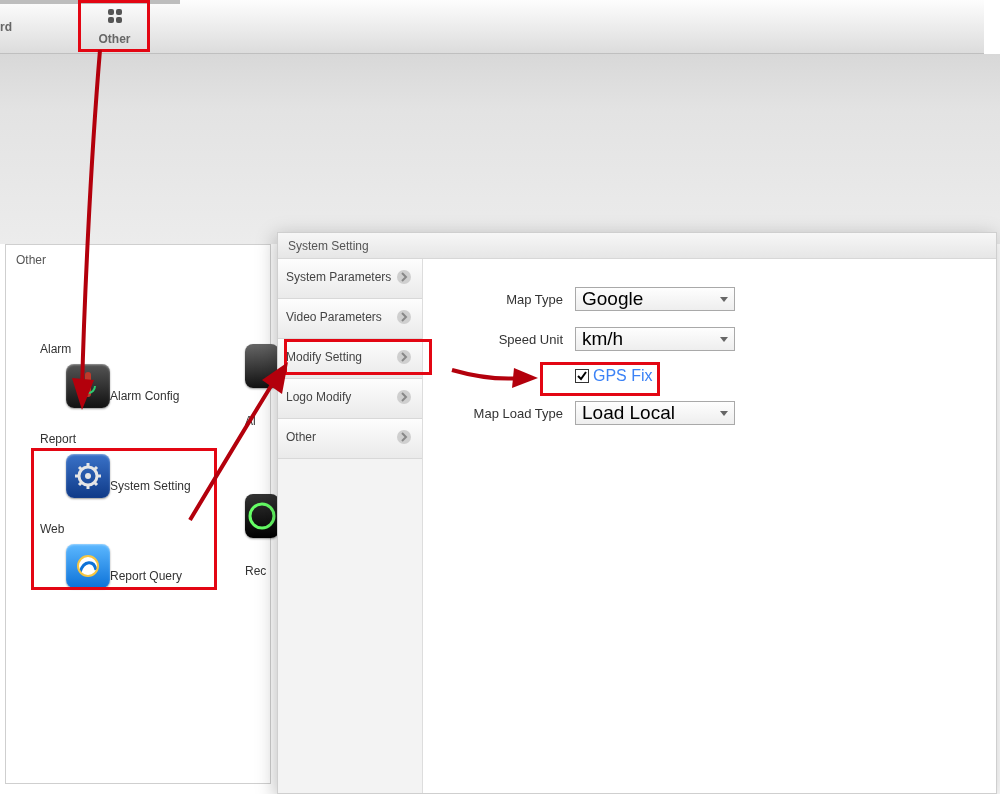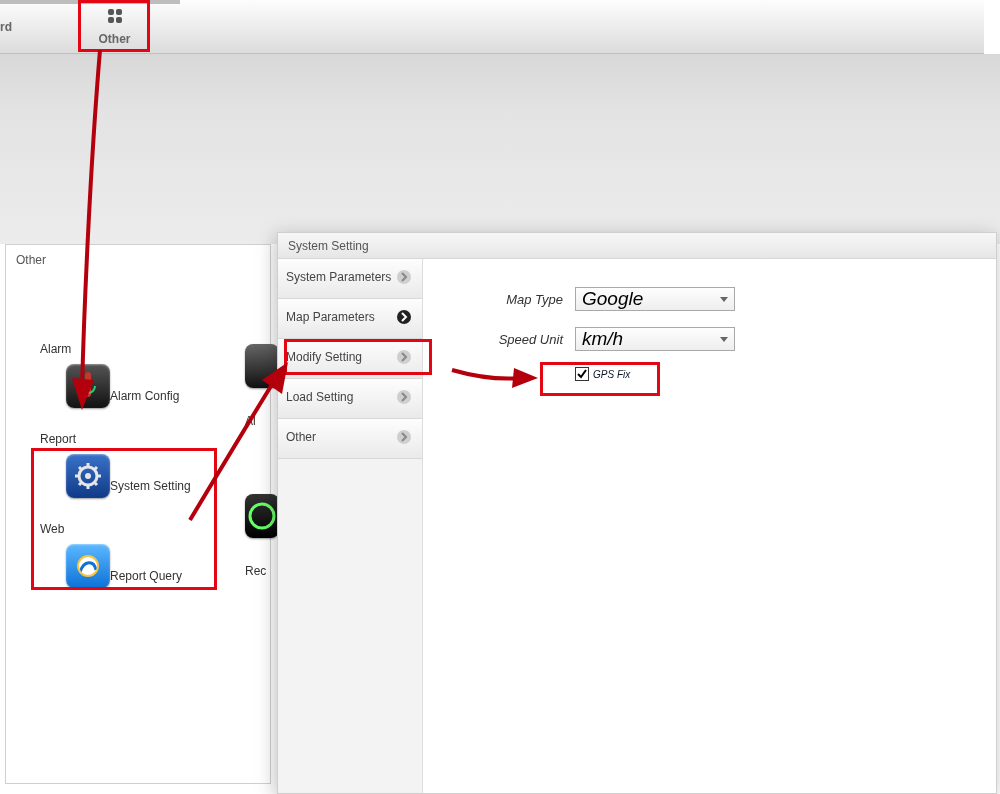--- a/index.html
+++ b/index.html
@@ -46,21 +46,21 @@
   .sys-side { width: 145px; background: #f3f3f3; border-right: 1px solid #ddd; }
   .sys-item { height: 40px; display: flex; align-items: center; justify-content: space-between;
     padding: 0 10px 4px 8px; font-size: 12px; color: #444; background: linear-gradient(to bottom,#fdfdfd,#eaeaea);
     border-bottom: 1px solid #d8d8d8; cursor: pointer; }
   .sys-item .chev { width: 16px; height: 16px; }
   .sys-item.active .chev circle { fill: #222; }
   .sys-item.active .chev path { stroke: #fff; }
   .sys-side-fill { flex: 1; background: #efefef; }
 
   .sys-form { flex: 1; padding: 28px 20px; }
-  .form-row { display: flex; align-items: center; margin-bottom: 16px; font-style: italic; }
+  .form-row { display: flex; align-items: center; margin-bottom: 16px; }
   .form-row label { width: 120px; text-align: right; margin-right: 12px; font-size: 13px; color: #333; }
   .form-row .sel { width: 160px; height: 24px; font-size: 19px; border: 1px solid #a9a9a9;
     background: linear-gradient(to bottom,#fefefe,#eee); padding: 0 22px 0 6px; display: flex; align-items: center; position: relative; }
   .form-row .sel::after { content: ""; position: absolute; right: 6px; top: 9px; width: 0; height: 0;
     border-left: 4px solid transparent; border-right: 4px solid transparent; border-top: 5px solid #666; }
   .cb { width: 14px; height: 14px; border: 1px solid #333; display: inline-flex; align-items: center; justify-content: center; margin-right: 4px; background: #fff; }
   .cb svg { width: 12px; height: 12px; }
 
   
   .ann-red-box { position: absolute; border: 3px solid #e30613; pointer-events: none; }
@@ -149,36 +149,36 @@
   <div class="sys-title">System Setting</div>
   <div class="sys-body">
     <div class="sys-side">
       <div class="sys-item">
         <span>System Parameters</span>
         <svg class="chev" viewBox="0 0 16 16">
             <circle cx="8" cy="8" r="7" fill="#cfcfcf"></circle>
             <path d="M6 4 L10 8 L6 12" fill="none" stroke="#888" stroke-width="2"></path>
           </svg>
       </div>
-      <div class="sys-item active">
-        <span>Map Parameters</span>
-        <svg class="chev" viewBox="0 0 16 16">
-            <circle cx="8" cy="8" r="7" fill="#222"></circle>
-            <path d="M6 4 L10 8 L6 12" fill="none" stroke="#fff" stroke-width="2"></path>
+      <div class="sys-item">
+        <span>Video Parameters</span>
+        <svg class="chev" viewBox="0 0 16 16">
+            <circle cx="8" cy="8" r="7" fill="#cfcfcf"></circle>
+            <path d="M6 4 L10 8 L6 12" fill="none" stroke="#888" stroke-width="2"></path>
           </svg>
       </div>
       <div class="sys-item">
         <span>Modify Setting</span>
         <svg class="chev" viewBox="0 0 16 16">
             <circle cx="8" cy="8" r="7" fill="#cfcfcf"></circle>
             <path d="M6 4 L10 8 L6 12" fill="none" stroke="#888" stroke-width="2"></path>
           </svg>
       </div>
       <div class="sys-item">
-        <span>Load Setting</span>
+        <span>Logo Modify</span>
         <svg class="chev" viewBox="0 0 16 16">
             <circle cx="8" cy="8" r="7" fill="#cfcfcf"></circle>
             <path d="M6 4 L10 8 L6 12" fill="none" stroke="#888" stroke-width="2"></path>
           </svg>
       </div>
       <div class="sys-item">
         <span>Other</span>
         <svg class="chev" viewBox="0 0 16 16">
             <circle cx="8" cy="8" r="7" fill="#cfcfcf"></circle>
             <path d="M6 4 L10 8 L6 12" fill="none" stroke="#888" stroke-width="2"></path>
@@ -200,21 +200,27 @@
             <span>km/h</span>
           </div>
       </div>
       <div class="form-row">
         <label></label>
         <span class="cb">
           <svg viewBox="0 0 12 12">
               <path d="M2 6 L5 9 L10 2" fill="none" stroke="#000" stroke-width="2"></path>
             </svg>
         </span>
-        <span style="font-size:10px;color:#0f172a">GPS Fix</span>
+        <span style="font-size:16px;color:#3b82f6">GPS Fix</span>
+      </div>
+      <div class="form-row">
+        <label>Map Load Type</label>
+        <div class="sel">
+            <span>Load Local</span>
+          </div>
       </div>
     </div>
   </div>
 </div>
 
 <div class="ann-red-box" style="left:78px; top:0px; width:72px; height:52px;"></div>
 <div class="ann-red-box" style="left:31px; top:448px; width:186px; height:142px;"></div>
 <div class="ann-red-box" style="left:284px; top:339px; width:148px; height:36px;"></div>
 <div class="ann-red-box" style="left:540px; top:362px; width:120px; height:34px;"></div>
 

